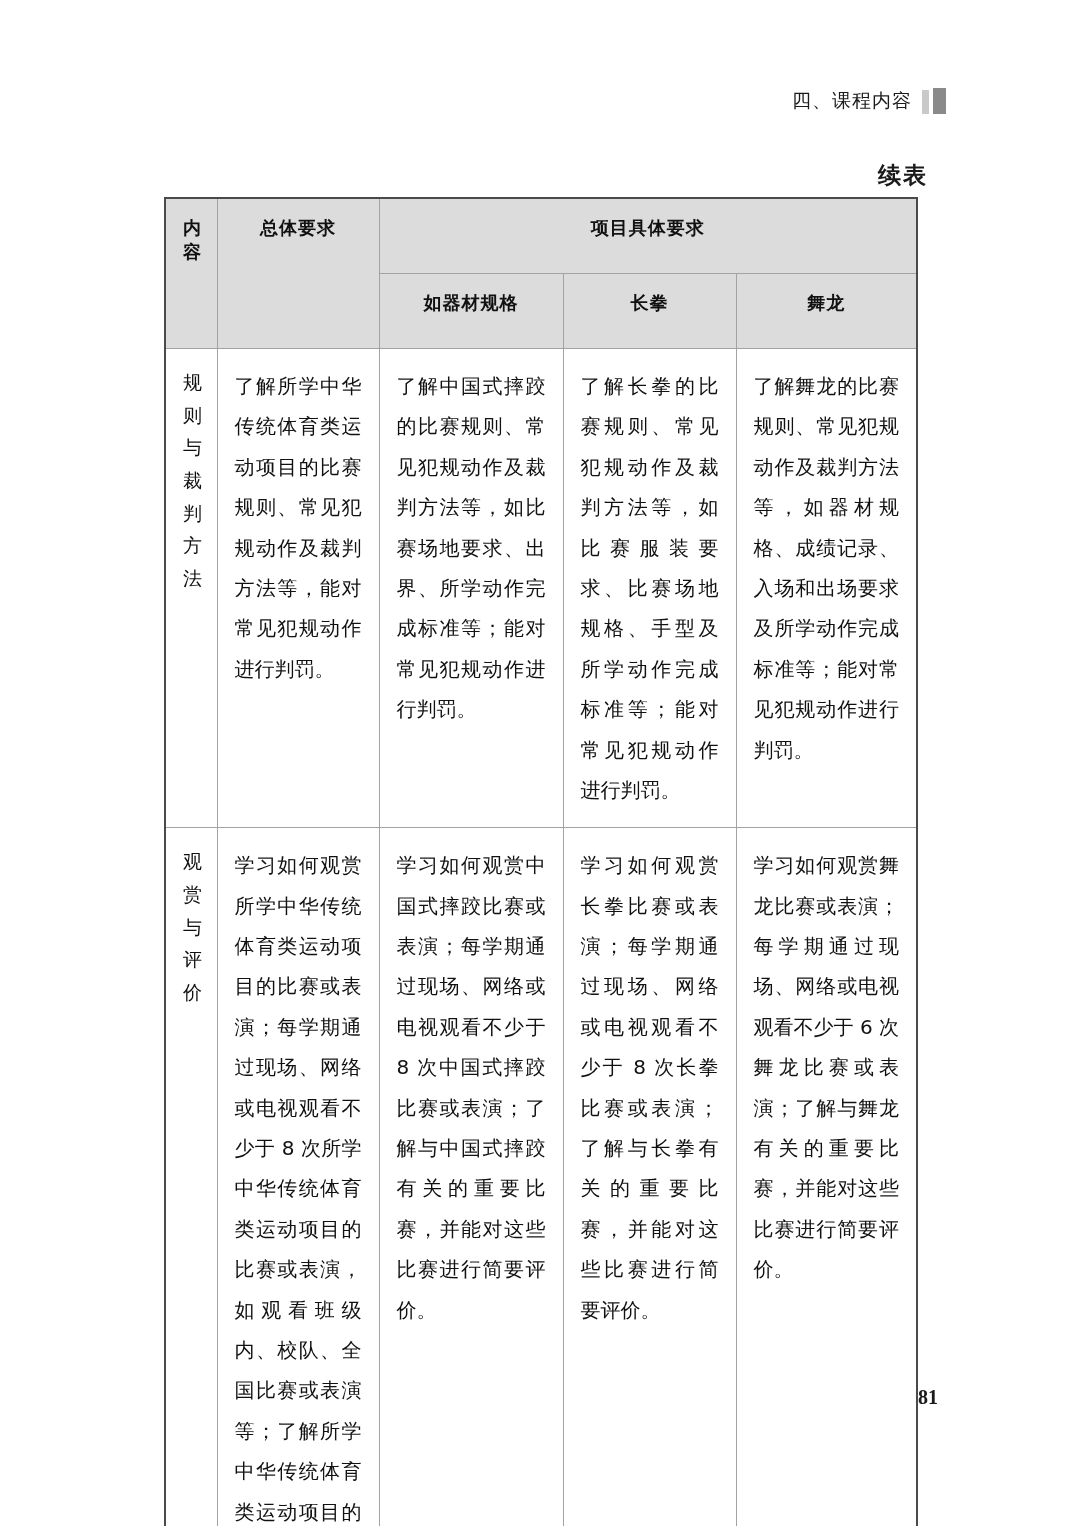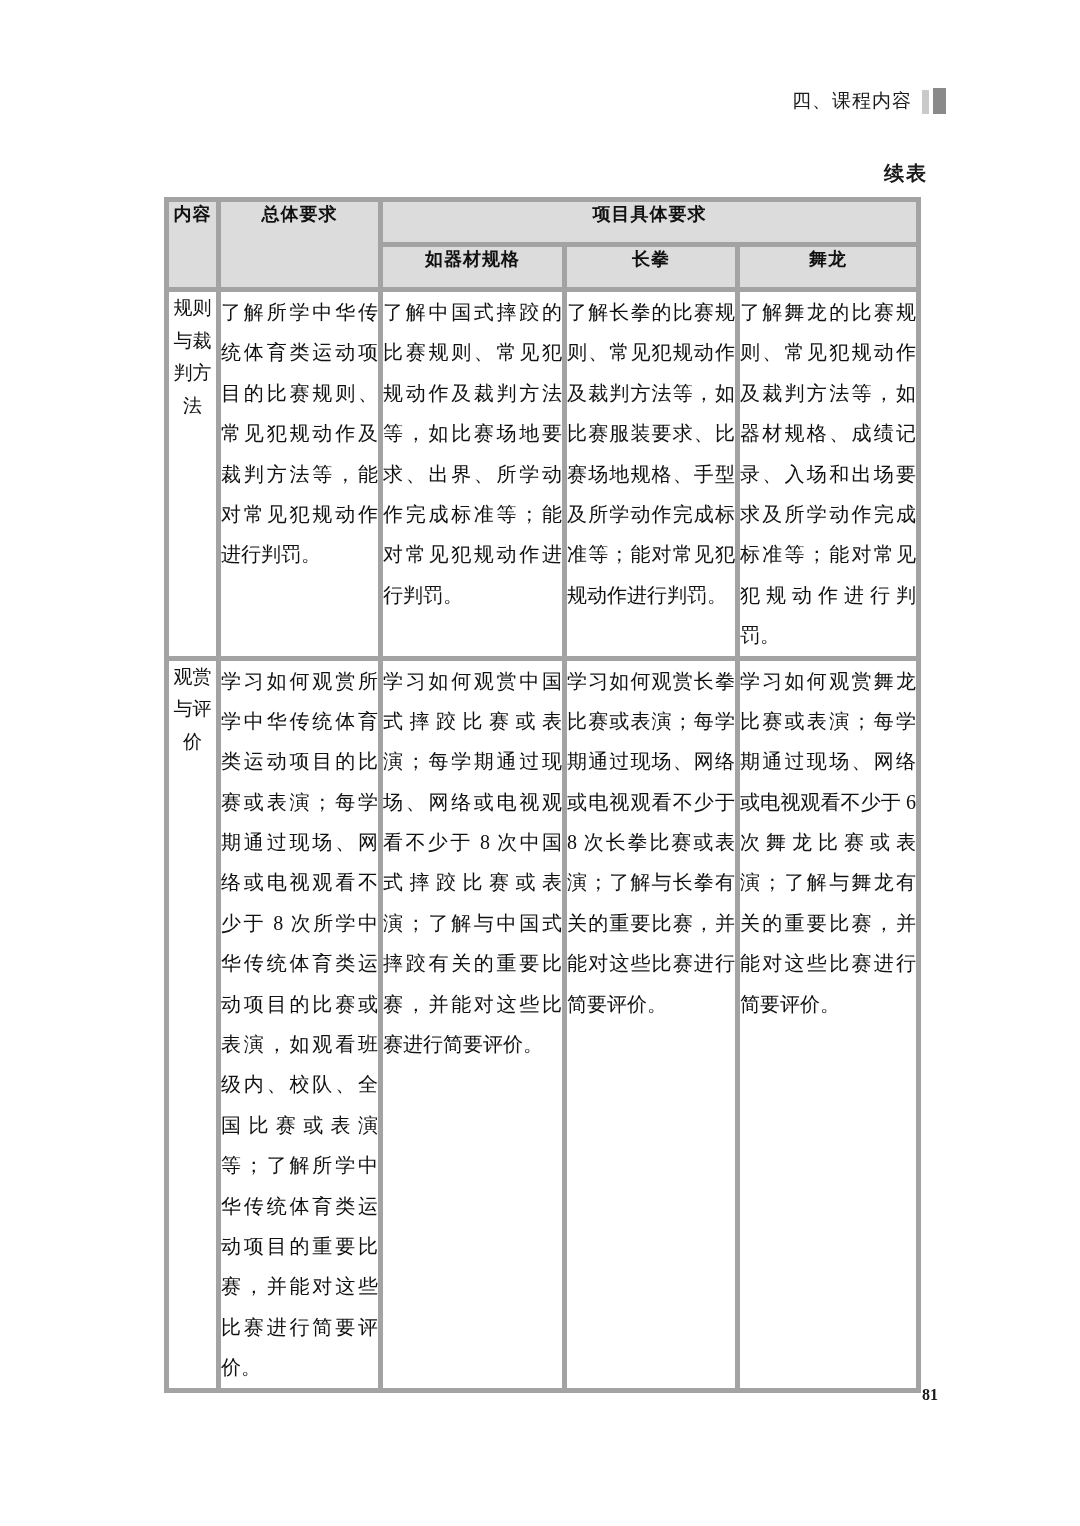--- a/index.html
+++ b/index.html
@@ -50,40 +50,39 @@
     background: #8a8a8a;
   }
 
   
   #table-caption {
     position: absolute;
     top: 160px;
     right: 152px;
     font-family: "DejaVu Sans", "Liberation Sans", sans-serif;
     font-weight: bold;
-    font-size: 20px;
+    font-size: 23px;
     letter-spacing: 2px;
     color: #1a1a1a;
   }
 
   
   #content-table {
     position: absolute;
     left: 164px;
     top: 197px;
     width: 752px;
     border-collapse: collapse;
     table-layout: fixed;
     border: 2px solid #4a4a4a;
   }
   #content-table td, #content-table th {
-    border: 5px solid #a3a3a3;
-    padding: 0;
+    border: 1px solid #a3a3a3;
+    padding: 17px;
     vertical-align: top;
-    font-family: Liberation Serif, serif;
   }
   .thead-cell {
     background: #dcdcdc;
     text-align: center;
     vertical-align: middle;
     font-family: "DejaVu Sans", "Liberation Sans", sans-serif;
     font-weight: bold;
     font-size: 18px;
     letter-spacing: 1px;
     color: #111111;
@@ -125,21 +124,21 @@
     hyphens: none;
   }
 
   
   #page-number {
     position: absolute;
     top: 1386px;
     right: 142px;
     font-family: "Liberation Serif", "DejaVu Serif", serif;
     font-weight: bold;
-    font-size: 16px;
+    font-size: 20px;
     color: #1a1a1a;
   }
 </style>
 </head>
 <body>
 
 <div id="running-head">
   <span class="rh-text">四、课程内容</span>
   <span class="rh-bars">
     <span class="rh-bar-light"></span>

